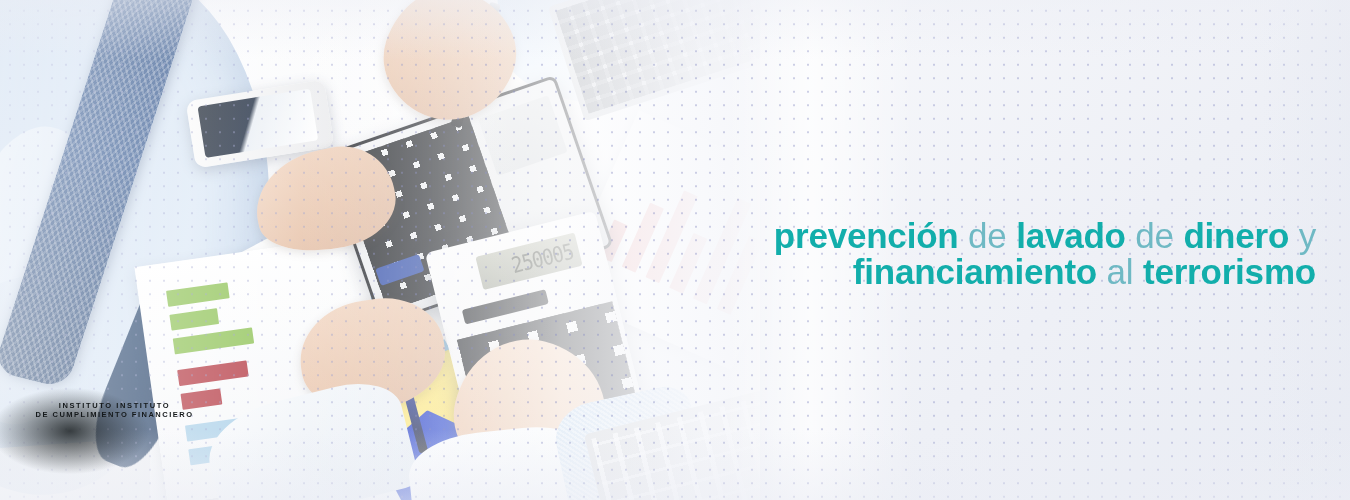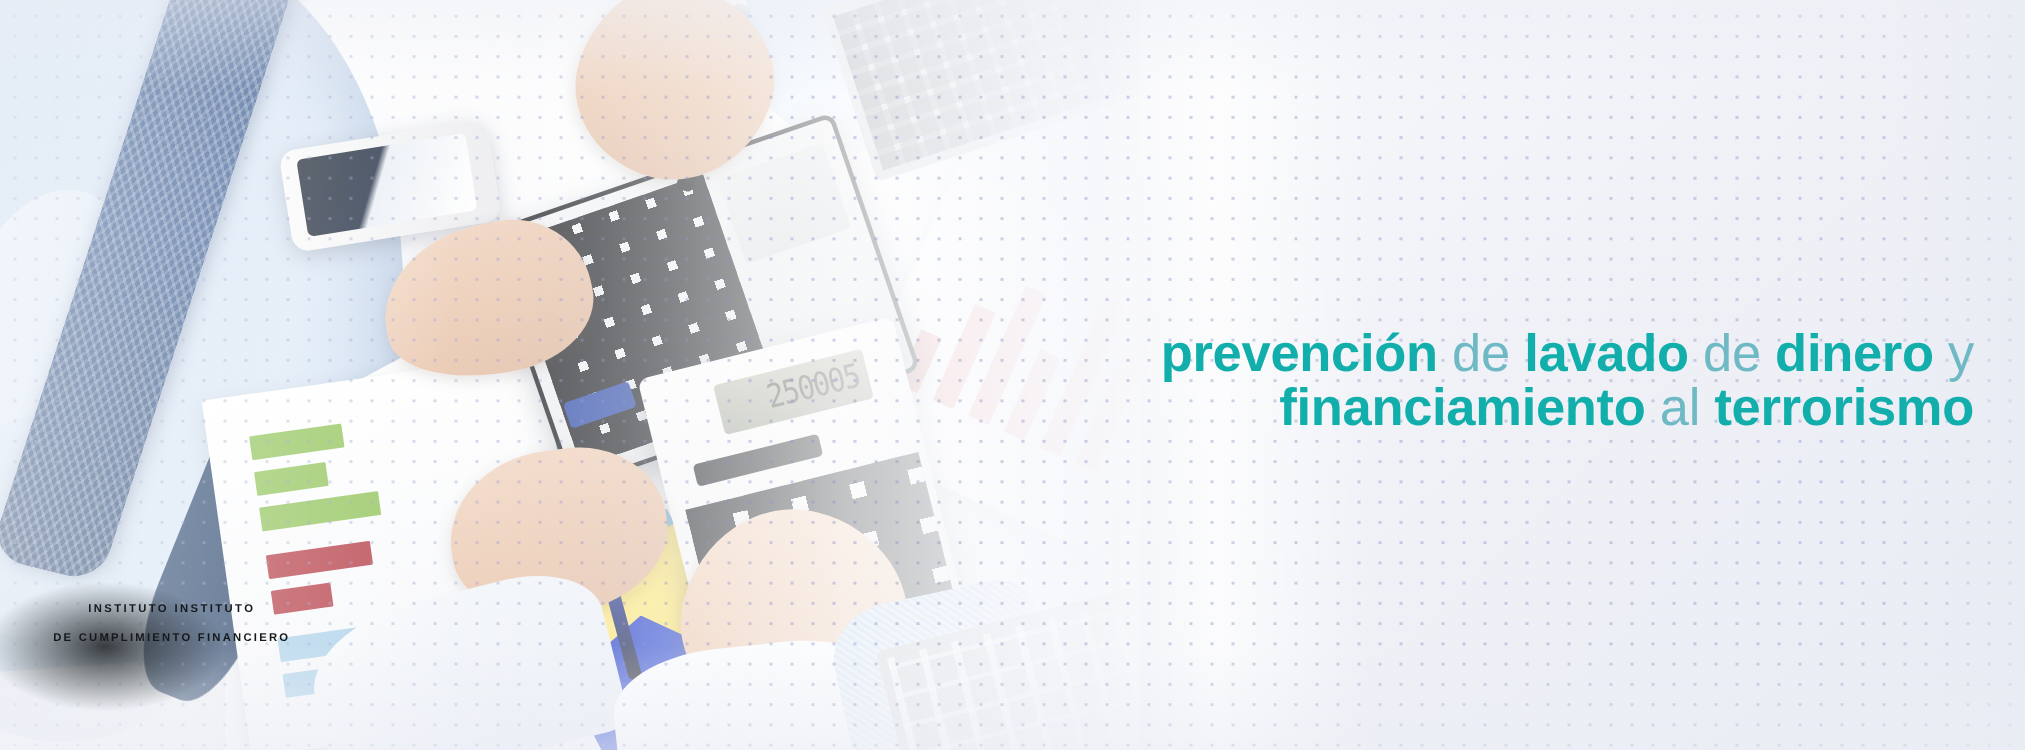--- a/index.html
+++ b/index.html
@@ -437,21 +437,21 @@
     position: relative;
   }
   .logo-sub1, .logo-sub2 {
     text-align: center;
     color: #15191b;
     font-weight: 700;
     font-size: 7.5px;
     letter-spacing: 1.6px;
   }
   .logo-sub1 { margin-top: 3px; }
-  .logo-sub2 { margin-top: 10px; font-size: 7.5px; letter-spacing: 1.5px; text-align: center; }
+  .logo-sub2 { margin-top: 0; font-size: 7.5px; letter-spacing: 1.5px; text-align: center; }
 
   
   .logo-shadow {
     position: absolute;
     left: 0; top: 385px;
     width: 175px; height: 115px;
     background: radial-gradient(ellipse 110px 60px at 40% 40%, rgba(25,30,32,.85), rgba(25,30,32,0) 72%);
     z-index: 35;
   }
 </style>

